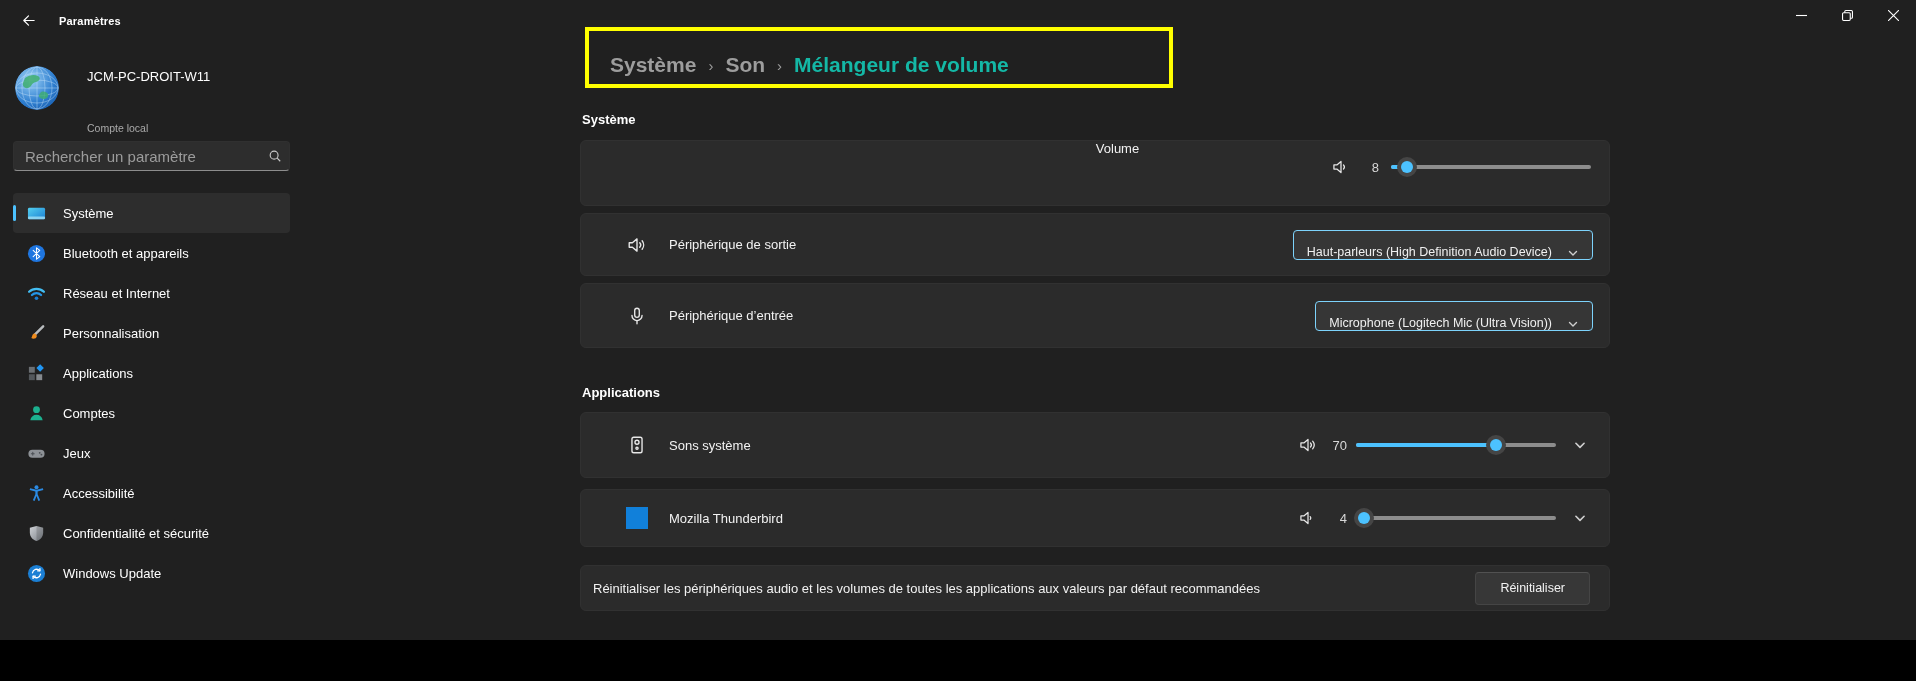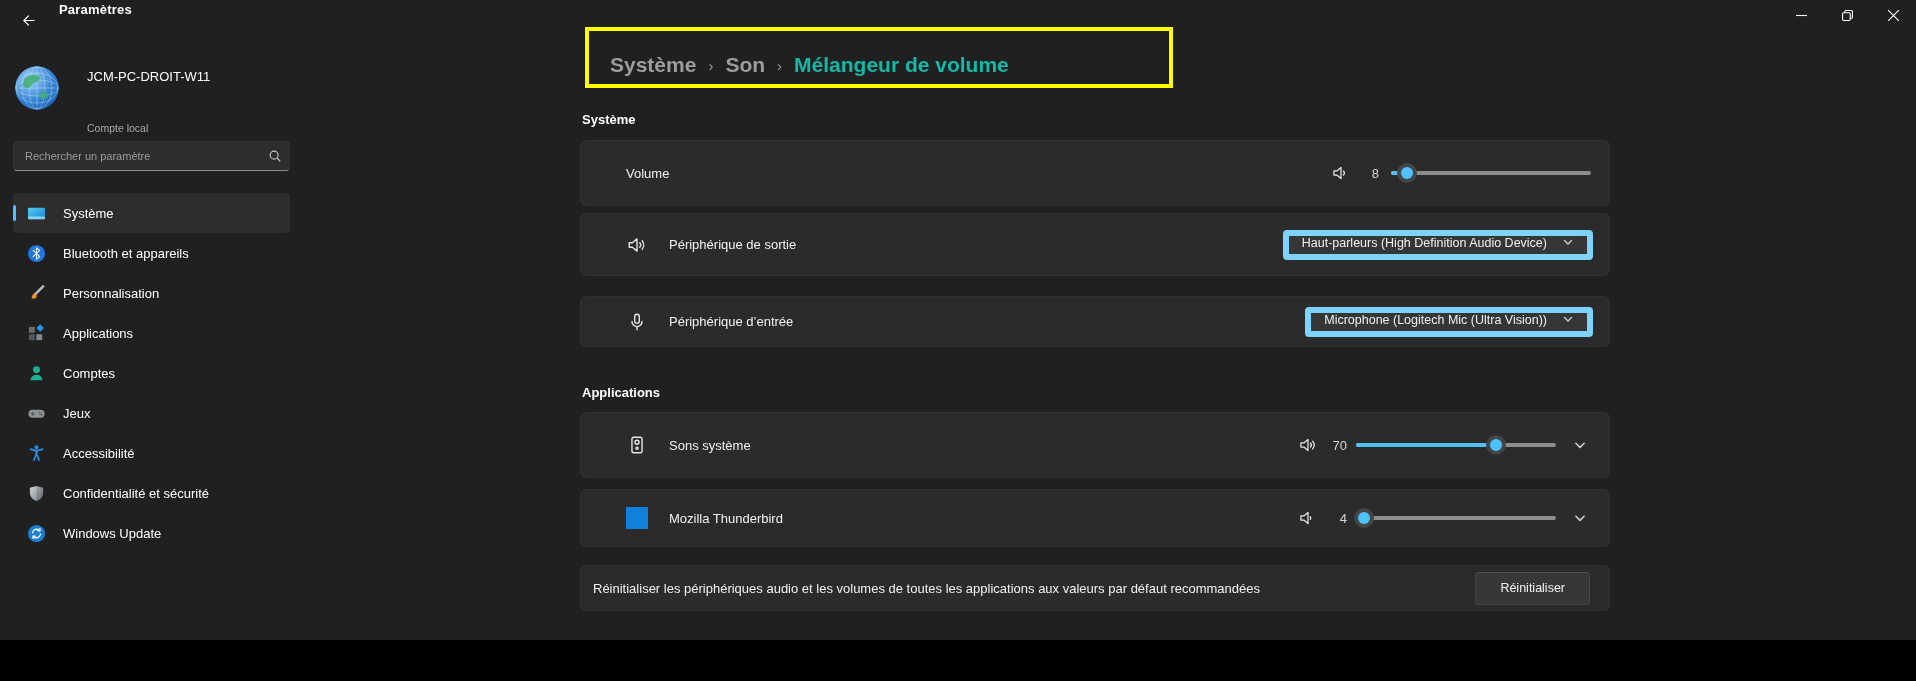--- a/index.html
+++ b/index.html
@@ -7,35 +7,35 @@
   body {
     width:1916px; height:681px; position:relative; overflow:hidden;
     background:#202020; color:#fff;
     font-family:"Liberation Sans", sans-serif;
     -webkit-font-smoothing:antialiased;
   }
   .abs { position:absolute; }
 
   
   .back-btn { left:10px; top:8px; width:36px; height:28px; display:flex; align-items:center; justify-content:center; border-radius:4px; cursor:pointer; }
-  .app-title { left:59px; top:2px; font-size:13px; font-weight:600; letter-spacing:.2px; }
+  .app-title { left:59px; top:15px; font-size:11px; font-weight:600; letter-spacing:.2px; }
   .win-controls { right:0; top:0; display:flex; }
   .win-btn { width:46px; height:31px; display:flex; align-items:center; justify-content:center; cursor:pointer; }
 
   
   .avatar { left:15px; top:66px; width:44px; height:44px; border-radius:50%; overflow:hidden; }
   .profile-name { left:87px; top:69px; font-size:13px; font-weight:400; }
   .profile-type { left:87px; top:89px; font-size:10.5px; color:#a9a9a9;margin-top:33px; }
 
   
   .search-box { left:13px; top:141px; width:277px; height:30px; background:#2d2d2d;
     border:1px solid #303030; border-bottom:1px solid #8d8d8d; border-radius:4px;
     display:flex; align-items:center; }
   .search-box input { flex:1; background:transparent; border:0; outline:0; color:#ef4444;
-    font-size:11px; padding:0 6px 0 11px; font-family:"Liberation Sans", sans-serif; }
+    font-size:15px; padding:0 6px 0 11px; font-family:"Liberation Sans", sans-serif; }
   .search-box input::placeholder { color:#9c9c9c; }
   .search-glyph { width:28px; display:flex; justify-content:center; }
 
   
   .nav { left:13px; top:193px; width:277px; }
   .nav-item { height:40px; display:flex; align-items:center; gap:17px; padding-left:14px;
     border-radius:4px; position:relative; font-size:13px; cursor:pointer; }
   .nav-item.selected { background:#2d2d2d; }
   .nav-item.selected::before { content:""; position:absolute; left:0; top:12px; width:3px; height:16px;
     border-radius:2px; background:#4cc2ff; }
@@ -63,22 +63,22 @@
 
   .slider { position:relative; width:200px; height:22px; cursor:pointer; }
   .slider-track { position:absolute; left:0; right:0; top:9px; height:4px; border-radius:2px; background:#8d8d8d; }
   .slider-fill { position:absolute; left:0; top:9px; height:4px; border-radius:2px; background:#4cc2ff; width:var(--pct,0%); }
   .slider-thumb { position:absolute; top:1px; left:var(--pct,0%); transform:translateX(-50%);
     width:20px; height:20px; border-radius:50%; background:#454545; }
   .slider-thumb::after { content:""; position:absolute; left:4px; top:4px; width:12px; height:12px;
     border-radius:50%; background:#4cc2ff; }
 
   .dropdown { margin-left:auto; margin-right:16px; height:30px; padding:0 13px;
-    background:#363636; border:6px solid #7dd3fc; border-radius:4px;
-    display:flex; align-items:flex-start; gap:15px; font-size:12.5px; color:#f0f0f0; cursor:pointer; }
+    background:#363636; border:1px solid #7dd3fc; border-radius:4px;
+    display:flex; align-items:flex-end; gap:15px; font-size:12.5px; color:#f0f0f0; cursor:pointer; }
   .chev { display:flex; }
   .chev svg { width:12px; height:12px; }
   .expander { width:30px; display:flex; justify-content:center; cursor:pointer; }
 
   .reset-btn { margin-left:auto; margin-right:19px; height:33px; padding:0 24px;
     background:#373737; border:1px solid #454545; border-top-color:#515151; border-radius:4px;
     color:#f2f2f2; font-size:12.5px; display:flex; align-items:center; cursor:pointer;
     font-family:"Liberation Sans", sans-serif; }
 
   .bottom-strip { left:0; top:640px; width:1916px; height:41px; background:#000; }
@@ -170,20 +170,30 @@
   <div class="nav-item">
     <span class="nav-icon">
       <svg viewBox="0 0 20 20">
           <circle cx="10" cy="10" r="9" fill="#1f76e0"></circle>
           <path d="M6.5 13.4L13.4 6.7 10 4v12l3.4-2.7L6.5 6.6" fill="none" stroke="#fff" stroke-width="1.1" stroke-linejoin="round" stroke-linecap="round"></path>
         </svg>
     </span>
     <span>Bluetooth et appareils</span>
   </div>
 
+  <div class="nav-item">
+    <span class="nav-icon">
+      <svg viewBox="0 0 20 20">
+          <path d="M2.2 8.2a11.3 11.3 0 0 1 15.6 0" stroke="#43bdf2" stroke-width="2.4" fill="none" stroke-linecap="round"></path>
+          <path d="M5.2 11.6a7 7 0 0 1 9.6 0" stroke="#2496e8" stroke-width="2.4" fill="none" stroke-linecap="round"></path>
+          <circle cx="10" cy="15" r="1.9" fill="#1b7fd4"></circle>
+        </svg>
+    </span>
+    <span>Réseau et Internet</span>
+  </div>
 
   <div class="nav-item">
     <span class="nav-icon">
       <svg viewBox="0 0 20 20">
           <path d="M17 2.5L8.5 11" stroke="#b9bcbf" stroke-width="2.6" stroke-linecap="round"></path>
           <path d="M8.8 10.2c1.5 1 2 2.6 1 4-1 1.5-3.6 1.6-5.3.6 1-.8.6-2.2 1.4-3.4.7-1.1 1.9-1.6 2.9-1.2z" fill="#f08c1e"></path>
         </svg>
     </span>
     <span>Personnalisation</span>
   </div>
@@ -266,21 +276,21 @@
 <div class="abs annotation-box">
   <span class="crumb">Système</span>
   <span class="crumb-sep">›</span>
   <span class="crumb">Son</span>
   <span class="crumb-sep">›</span>
   <span class="crumb current">Mélangeur de volume</span>
 </div>
 
 <div class="abs section-title" style="left:582px; top:112px;">Système</div>
 
-<div class="abs card" style="top:140px; height:66px;">
+<div class="abs card" style="top:140px; height:66px;flex-direction:column;">
   <span class="card-label">Volume</span>
   <div class="right-group" style="margin-right:18px; gap:12px;">
     <span class="spk">
       <svg viewBox="0 0 24 24" fill="none" stroke="#e8e8e8" stroke-width="1.5" stroke-linejoin="round" stroke-linecap="round">
           <path d="M3.5 9.5v5H7l5 4.2V5.3L7 9.5H3.5z"></path>
           <path d="M15 9.6a3.5 3.5 0 0 1 0 4.8"></path>
         </svg>
     </span>
     <span class="slider-value" style="min-width:16px;">8</span>
     <div class="slider" style="--pct: 8%;">
@@ -303,21 +313,21 @@
   <div class="dropdown">
     <span>Haut-parleurs (High Definition Audio Device)</span>
     <span class="chev">
       <svg viewBox="0 0 12 12" fill="none" stroke="#cfcfcf" stroke-width="1.4" stroke-linecap="round" stroke-linejoin="round">
           <path d="M2.5 4.5L6 8l3.5-3.5"></path>
         </svg>
     </span>
   </div>
 </div>
 
-<div class="abs card" style="top:296px; height:51px;">
+<div class="abs card" style="top:283px; height:65px;">
   <span class="row-icon">
     <svg viewBox="0 0 24 24" fill="none" stroke="#e8e8e8" stroke-width="1.5" stroke-linecap="round">
         <rect x="9.5" y="3.5" width="5" height="10" rx="2.5"></rect>
         <path d="M6.5 11.5a5.5 5.5 0 0 0 11 0"></path>
         <path d="M12 17v3.5"></path>
       </svg>
   </span>
   <span class="card-label">Périphérique d’entrée</span>
   <div class="dropdown">
     <span>Microphone (Logitech Mic (Ultra Vision))</span>

